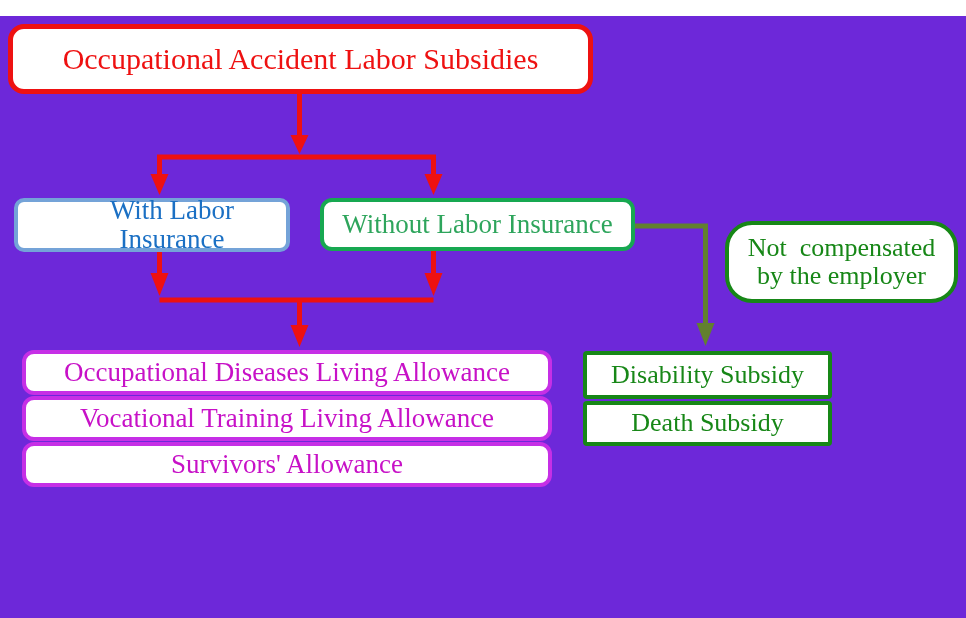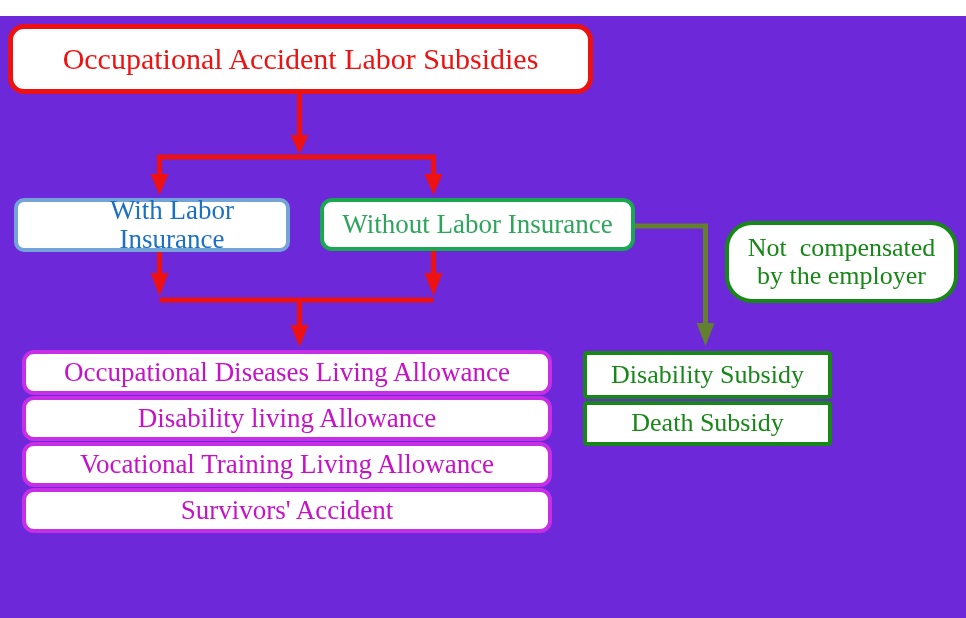--- a/index.html
+++ b/index.html
@@ -112,23 +112,20 @@
 
   <div class="node darkgreen-node death-node">
     <span>Death Subsidy</span>
   </div>
 
   <div class="purple-stack">
     <div class="purple-node">
       <span>Occupational Diseases Living Allowance</span>
     </div>
     <div class="purple-node">
-      <span>Disability living Allowance</span>
-    </div>
-    <div class="purple-node">
       <span>Vocational Training Living Allowance</span>
     </div>
     <div class="purple-node">
-      <span>Survivors' Accident</span>
+      <span>Survivors' Allowance</span>
     </div>
   </div>
 
 </div>
 
 </body></html>

